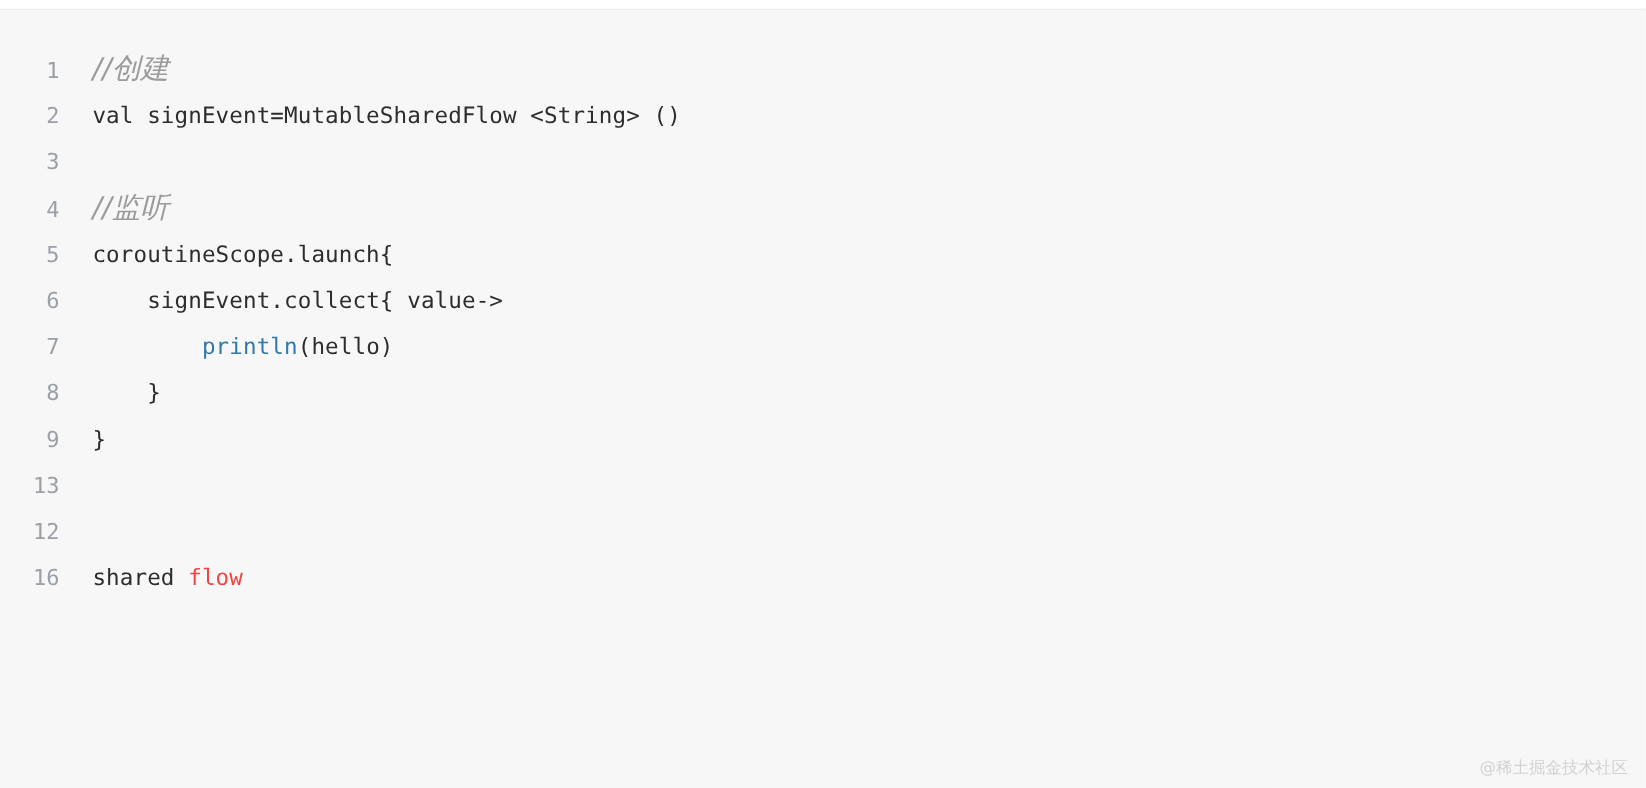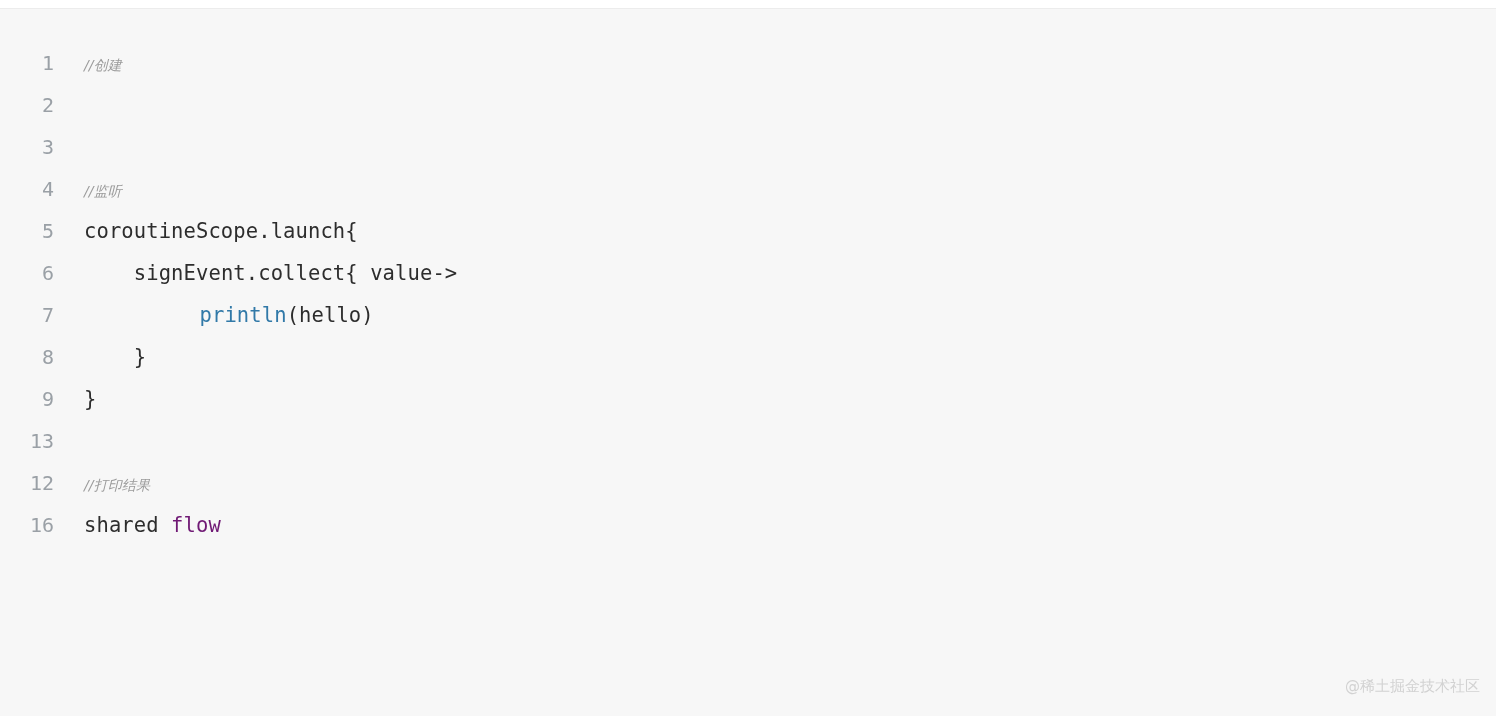--- a/index.html
+++ b/index.html
@@ -70,61 +70,60 @@
     font-size: 20.5px;
     color: #2d2d2d;
     white-space: pre;
     letter-spacing: 0.1px;
   }
 
   .tok-comment {
     color: #9b9b9b;
     font-style: italic;
     font-family: "DejaVu Sans", sans-serif;
-    font-size: 14px;
+    font-size: 26px;
   }
 
   .tok-fn {
     color: #3179a8;
-    margin-left: 16px;
   }
 
   .tok-navy {
-    color: #701a75;
+    color: #ef4444;
     text-align: right;
   }
 
   #watermark {
     position: absolute;
     right: 16px;
-    bottom: 20px;
+    bottom: 8px;
     font-family: "DejaVu Sans", sans-serif;
     font-size: 15px;
     color: #d2d2d2;
     user-select: none;
     white-space: pre;
   }
 </style>
 </head>
 <body>
 
 <div id="code-block">
 
   <div id="top-strip"></div>
 
   <div id="code-lines">
       <div class="code-line"><span class="line-number">1</span><span class="line-content"><span class="tok-comment">//创建</span></span></div>
-      <div class="code-line"><span class="line-number">2</span></div>
+      <div class="code-line"><span class="line-number">2</span><span class="line-content"><span>val signEvent=MutableSharedFlow &lt;String&gt; ()</span></span></div>
       <div class="code-line"><span class="line-number">3</span><span class="line-content"></span></div>
       <div class="code-line"><span class="line-number">4</span><span class="line-content"><span class="tok-comment">//监听</span></span></div>
       <div class="code-line"><span class="line-number">5</span><span class="line-content"><span>coroutineScope.launch{</span></span></div>
       <div class="code-line"><span class="line-number">6</span><span class="line-content"><span>    </span><span>signEvent.collect{ value-&gt;</span></span></div>
       <div class="code-line"><span class="line-number">7</span><span class="line-content"><span>        </span><span class="tok-fn">println</span><span>(hello)</span></span></div>
       <div class="code-line"><span class="line-number">8</span><span class="line-content"><span>    </span><span>}</span></span></div>
       <div class="code-line"><span class="line-number">9</span><span class="line-content"><span>}</span></span></div>
       <div class="code-line"><span class="line-number">13</span><span class="line-content"></span></div>
-      <div class="code-line"><span class="line-number">12</span><span class="line-content"><span class="tok-comment">//打印结果</span></span></div>
+      <div class="code-line"><span class="line-number">12</span></div>
       <div class="code-line"><span class="line-number">16</span><span class="line-content"><span>shared </span><span class="tok-navy">flow</span></span></div>
     </div>
 
   <div id="watermark">@稀土掘金技术社区</div>
 
 </div>
 
 </body></html>

